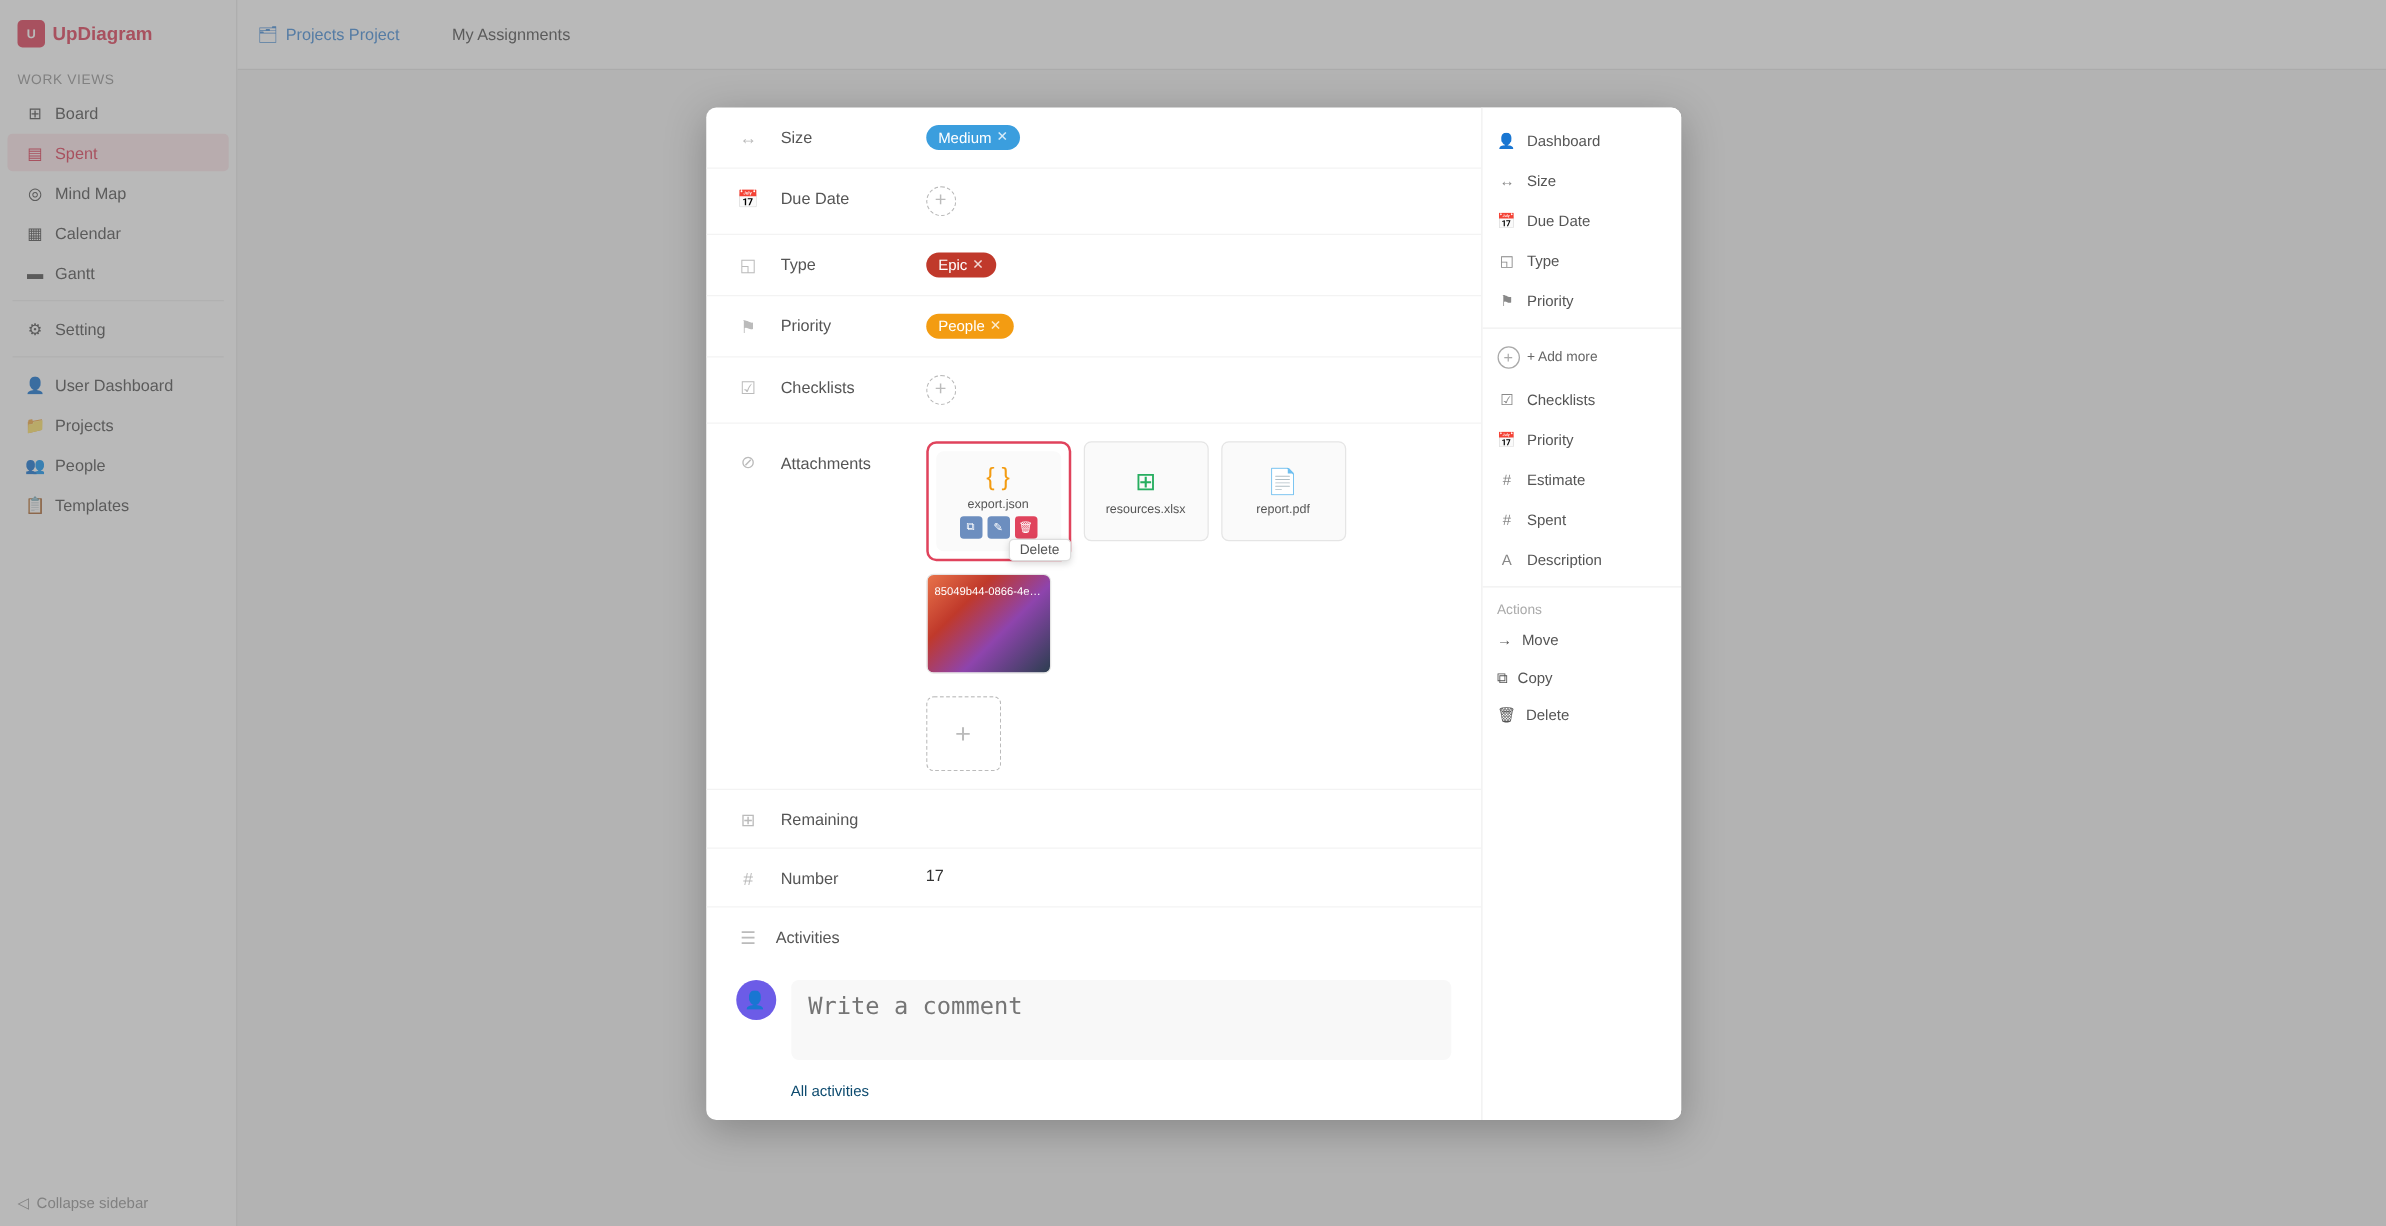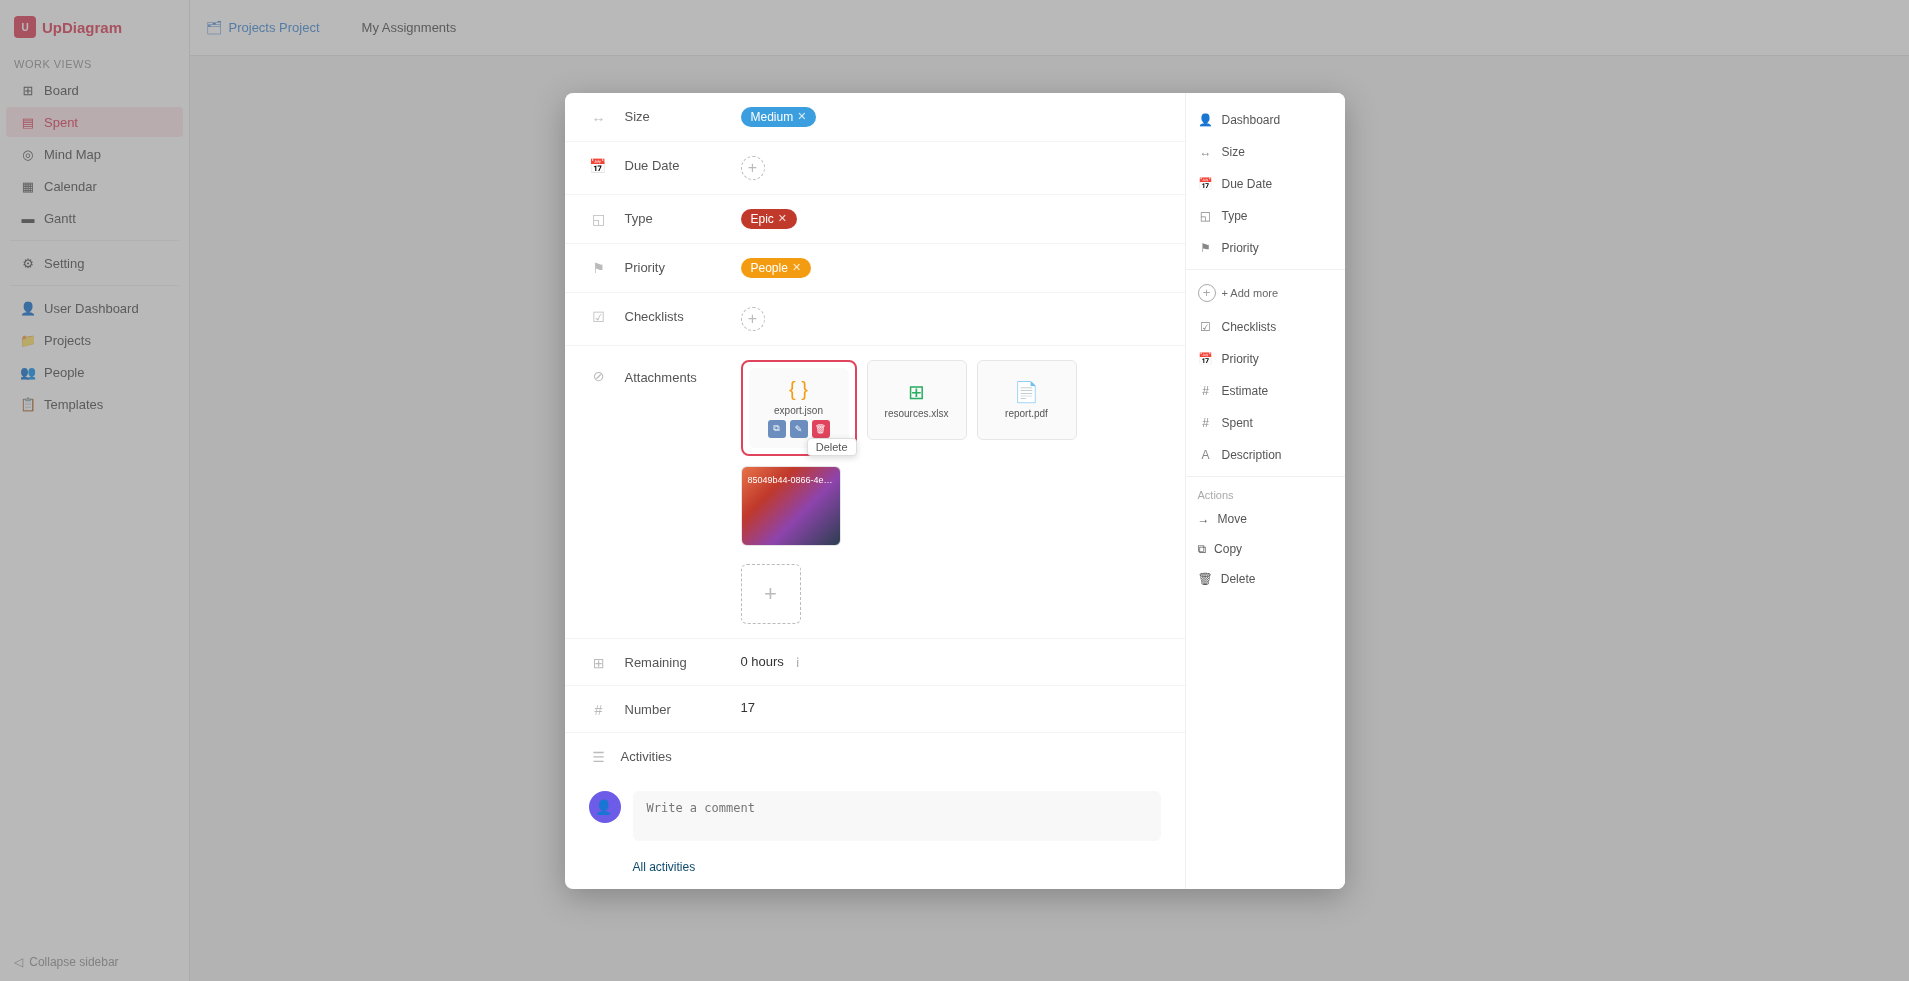--- a/index.html
+++ b/index.html
@@ -142,21 +142,21 @@
     .field-number { font-size: 13px; color: #333; }
 
     
     .comment-avatar {
       width: 32px; height: 32px; border-radius: 50%; background: #6c5ce7;
       display: flex; align-items: center; justify-content: center;
       color: #fff; font-size: 14px; flex-shrink: 0;
     }
     .comment-box {
       flex: 1; background: #f8f8f8; border-radius: 6px; padding: 10px 14px;
-      font-size: 12px; color: #ef4444; border: none; outline: none; cursor: text;
+      font-size: 19px; color: #ef4444; border: none; outline: none; cursor: text;
       min-height: 50px;
     }
     .all-activities { font-size: 12px; color: #0c4a6e; margin-top: 0; cursor: pointer; }
 
     
     .remaining-val { font-size: 13px; color: #333; }
 
     
     .modal-left::-webkit-scrollbar { width: 4px; }
     .modal-left::-webkit-scrollbar-track { background: transparent; }
@@ -332,24 +332,20 @@
 
           <div style="margin-top:10px;">
             <button class="att-add">+</button>
           </div>
         </div>
       </div>
 
       <div class="modal-field">
         <div class="field-icon">⊞</div>
         <div class="field-label">Remaining</div>
-        <div class="field-value">
-          <span class="remaining-val">0 hours</span>
-          <span style="color:#aaa;font-size:13px;margin-left:4px;">ℹ</span>
-        </div>
       </div>
 
       <div class="modal-field">
         <div class="field-icon">#</div>
         <div class="field-label">Number</div>
         <div class="field-value">
           <span class="field-number">17</span>
         </div>
       </div>
 

